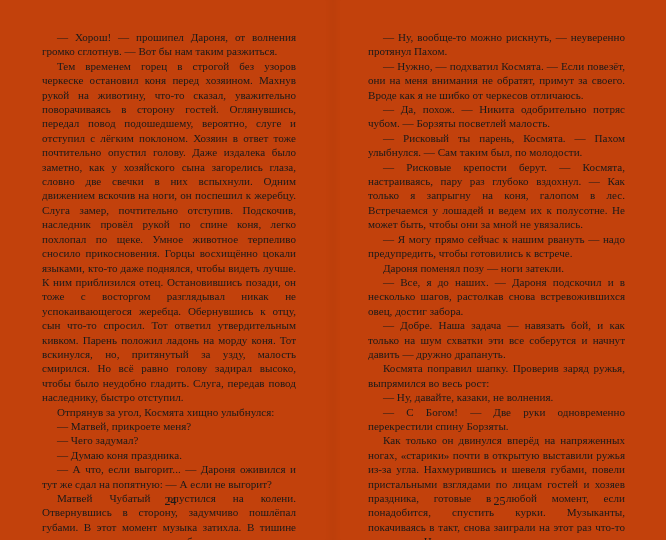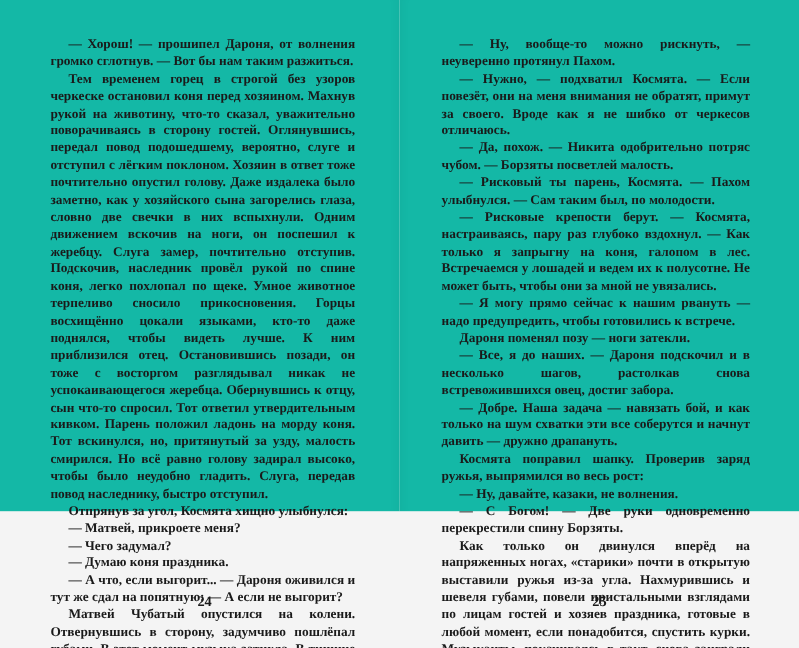--- a/index.html
+++ b/index.html
@@ -6,24 +6,23 @@
   body {
     width: 666px; height: 540px; overflow: hidden;
     background: #f4f4f4;
     font-family: "Liberation Serif", "DejaVu Serif", serif;
     color: #1a1a1a;
     position: relative;
   }
   .spread { position: absolute; inset: 0; display: flex; }
   .page {
     position: relative;
-    width: 333px; height: 426px;
-    background: #14b8a6;
+    width: 333px; height: 540px;
+    background: #c2410c;
     box-sizing: border-box;
-    font-weight: bold;
   }
   .page.left { box-shadow: inset -8px 0 10px -8px rgba(0,0,0,0.06); }
   .page.right { box-shadow: inset 8px 0 10px -8px rgba(0,0,0,0.06); }
   .text {
     position: absolute;
     font-size: 11.1px;
     line-height: 14.4px;
     text-align: justify;
     hyphens: manual;
   }

